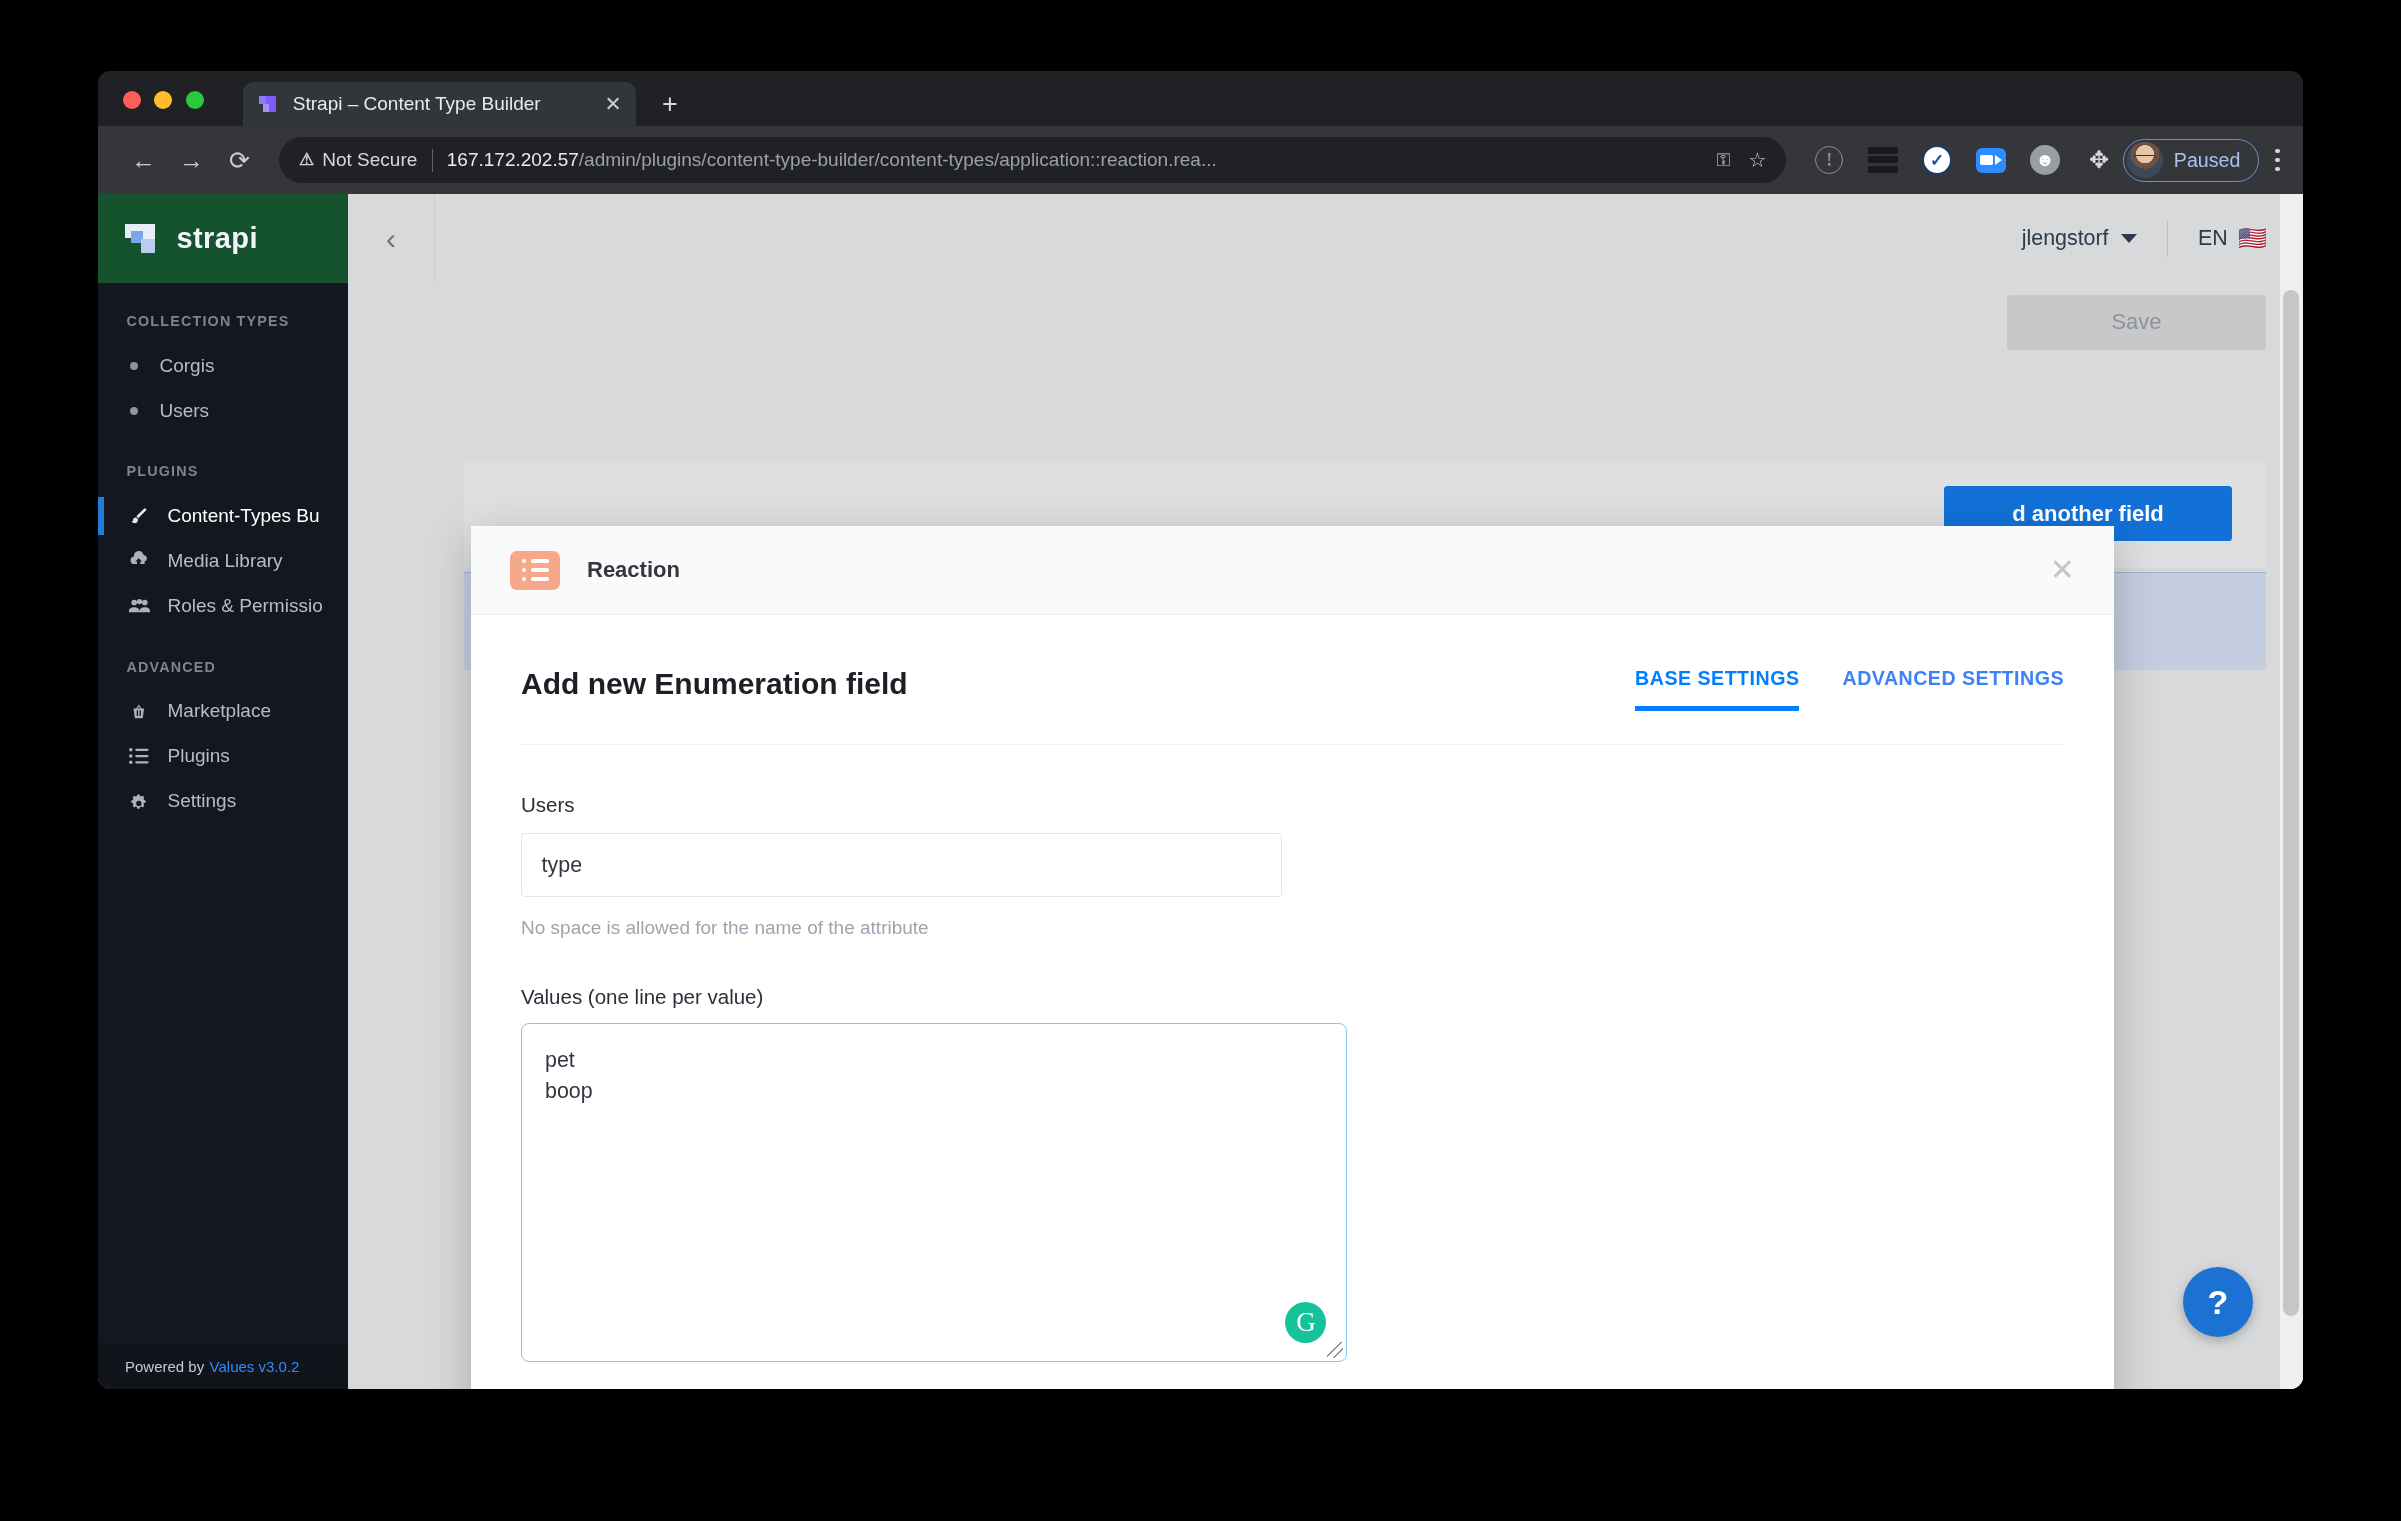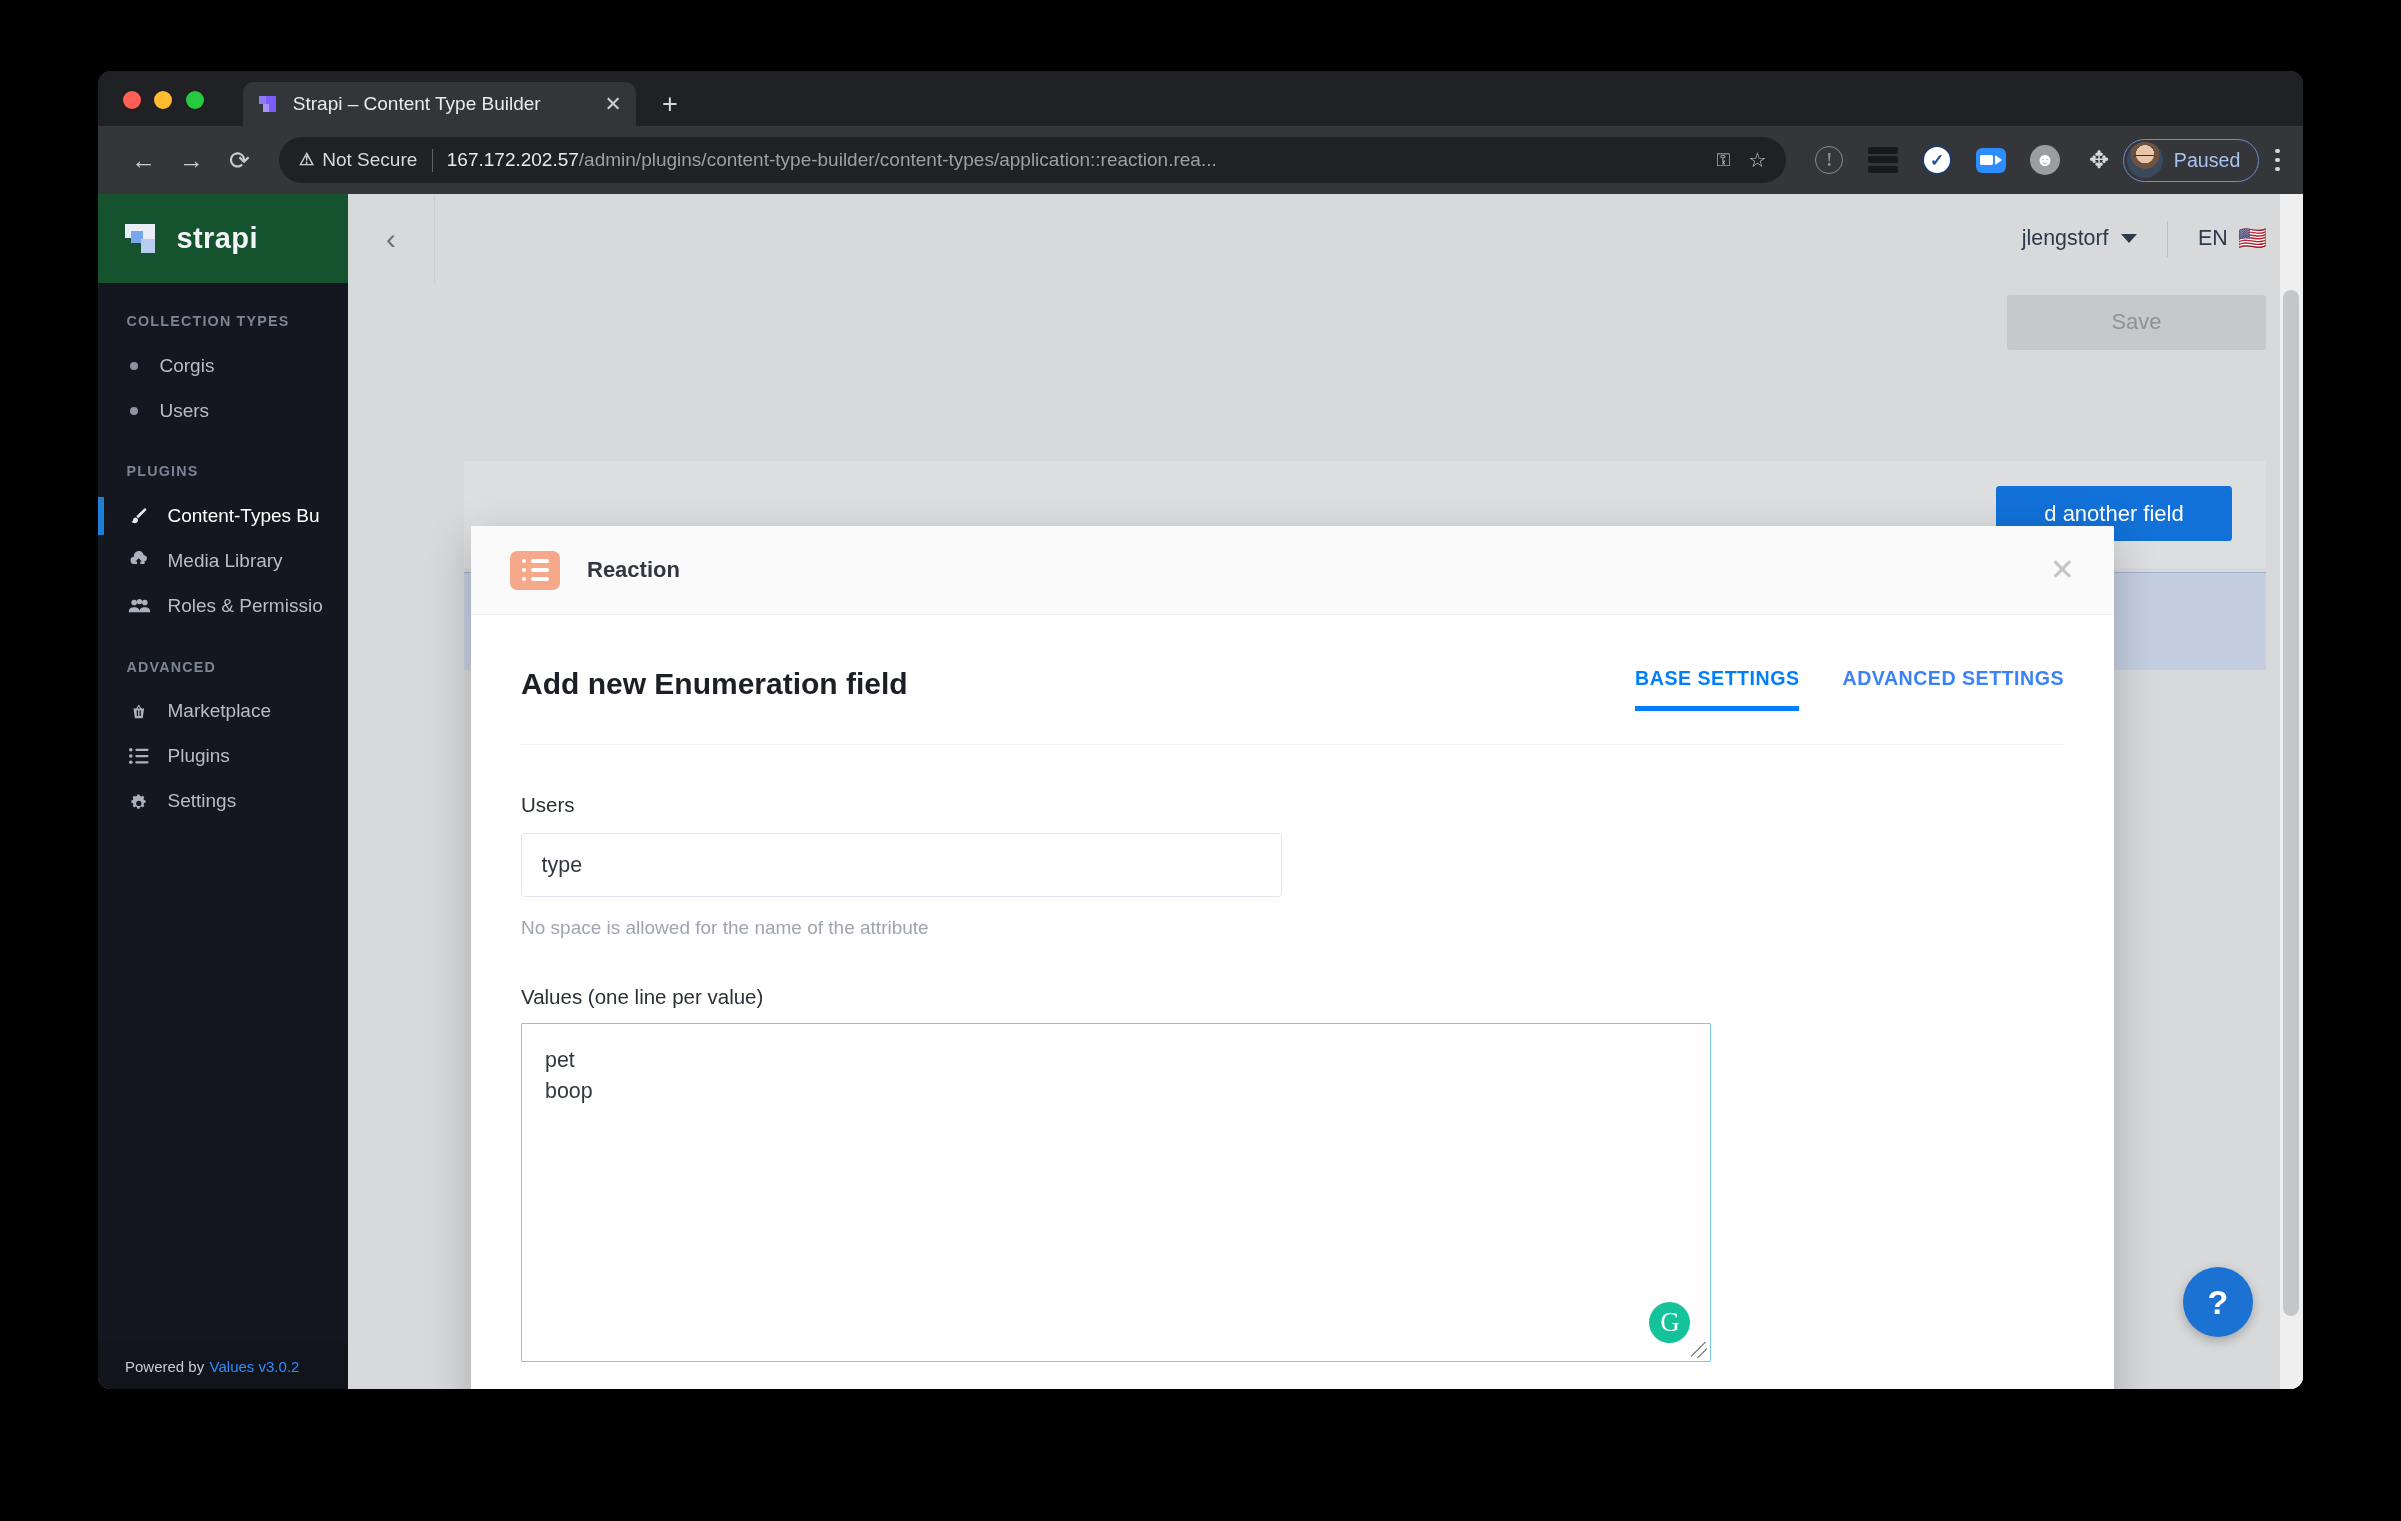--- a/index.html
+++ b/index.html
@@ -189,23 +189,23 @@
   .strapi-body{ position:absolute; left:250px; top:89px; right:0; bottom:0; background:#d8d9da; }
   .save-btn{
     position:absolute; right:37px; top:11.6px; width:259px; height:55px;
     background:#c6c8ca; border-radius:3.6px; display:flex; align-items:center; justify-content:center;
     color:#8f9296; font-size:22px;
   }
   .content-card{
     position:absolute; left:116px; top:178px; right:37px; height:107px; background:#dedfe0;
   }
   .add-field-btn-bg{
-    position:absolute; right:71px; top:203px; width:236px; height:55px;
+    position:absolute; right:71px; top:203px; width:288px; height:55px;
     background:#1271d8; border-radius:3.6px; display:flex; align-items:center; justify-content:center;
-    color:#fff; font-size:22px; overflow:hidden;
+    color:#fff; font-size:22px; overflow:hidden;font-weight:bold;
   }
   .lavender-panel{
     position:absolute; left:116px; top:289px; right:37px; height:98px;
     background:#c4cee0; border-top:0.9px solid #9fb0cc;
   }
 
   
   .help-fab{
     position:absolute; right:50px; bottom:52px; width:70px; height:70px; border-radius:50%;
     background:#1b72d3; color:#fff; font-size:34px; font-weight:bold;
@@ -253,22 +253,22 @@
   }
 
   .field-label{ font-size:20.5px; color:#2b2f38; margin:48px 0 16px; }
   .text-input{
     width:761px; height:64px; border:0.9px solid #e2e5ee; border-radius:3.6px;
     display:flex; align-items:center; padding:0 19.6px; color:#333740; font-size:21.4px;
   }
   .helper{ font-size:19px; color:#9ea4b0; margin-top:19.6px; }
   .values-label{ font-size:20.5px; color:#2b2f38; margin:46px 0 14.3px; }
   .textarea-wrap{
-    position:relative; width:1190px; height:339px;
-    border:0.9px solid #7fc9f0; border-radius:1px; padding:21.4px 23px;
+    position:relative; width:826px; height:339px;
+    border:0.9px solid #7fc9f0; border-radius:8px; padding:21.4px 23px;
   }
   .ta-line{ font-size:21.4px; color:#333740; line-height:1.42; }
   .grammarly{
     position:absolute; right:19.6px; bottom:18px; width:41px; height:41px; border-radius:50%;
     background:#15c39a; display:flex; align-items:center; justify-content:center;
     color:#fff; font-size:27px; font-family:"Liberation Serif", serif;
   }
   .resize-grip{
     position:absolute; right:2.7px; bottom:2.7px; width:16px; height:16px;
     background:

